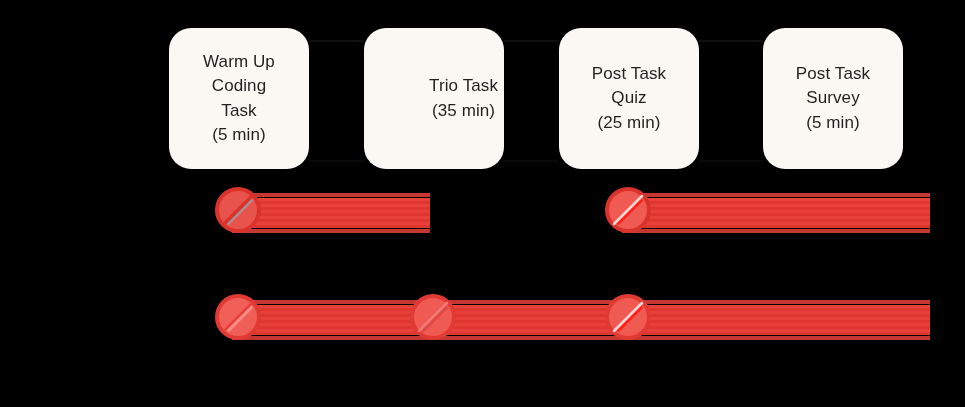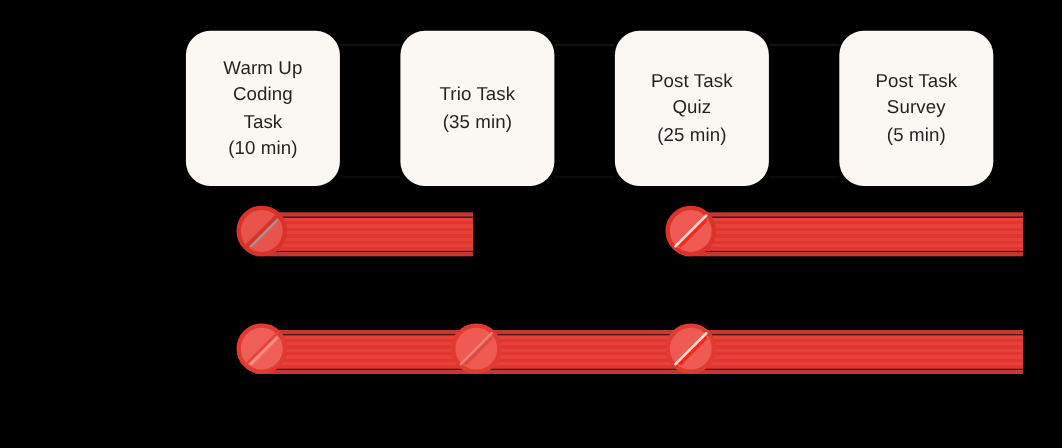--- a/index.html
+++ b/index.html
@@ -129,24 +129,24 @@
     <div class="connector c-b" style="left:309px; top:132px; width:55px;"></div>
     <div class="connector c-a" style="left:504px; top:12px; width:55px;"></div>
     <div class="connector c-b" style="left:504px; top:132px; width:55px;"></div>
     <div class="connector c-a" style="left:699px; top:12px; width:64px;"></div>
     <div class="connector c-b" style="left:699px; top:132px; width:64px;"></div>
 
     <div class="phase-box" style="left:169px; width:140px;">
       <span class="phase-label">Warm Up
 Coding
 Task
-(10 min)</span>
-    </div>
-
-    <div class="phase-box" style="left:364px; width:140px;">
+(5 min)</span>
+    </div>
+
+    <div class="phase-box" style="left:364px; width:140px;justify-content:flex-end;">
       <span class="phase-label">Trio Task
 (35 min)</span>
     </div>
 
     <div class="phase-box" style="left:559px; width:140px;">
       <span class="phase-label">Post Task
 Quiz
 (25 min)</span>
     </div>
 

